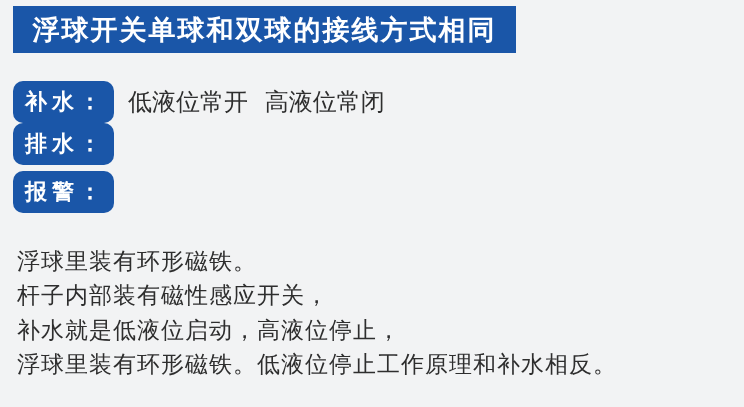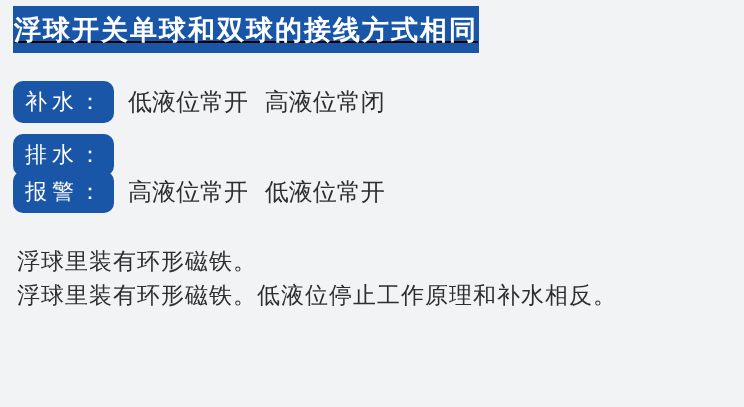--- a/index.html
+++ b/index.html
@@ -11,43 +11,43 @@
   html,body{margin:0;padding:0;}
   body{font-family:"Liberation Sans",sans-serif;}
   .page{
     position:relative;
     width:744px;height:407px;
     background:var(--background);
     overflow:hidden;
   }
   .banner{
     position:absolute;left:13px;top:6px;
-    width:466px;height:47px;
+    width:503px;height:47px;
     background:var(--accent-blue);
-    display:flex;align-items:center;justify-content:center;text-decoration:underline;
+    display:flex;align-items:center;justify-content:center;
   }
   .banner span{
     color:var(--banner-text);
     font-size:27px;font-weight:bold;
     letter-spacing:2px;white-space:nowrap;
   }
   .row{
     position:absolute;left:13px;
     display:flex;align-items:center;
   }
   .row-1{top:81px;}
-  .row-2{top:134px;}
+  .row-2{top:123px;}
   .row-3{top:171px;align-items:center;}
   .badge{
     box-sizing:border-box;
     width:101px;height:42px;
     background:var(--accent-blue);
     border-radius:10px;
     color:var(--banner-text);
-    font-size:22px;font-weight:normal;
+    font-size:22px;font-weight:bold;
     letter-spacing:5px;
     display:flex;align-items:center;justify-content:center;
     padding-left:4px;
     flex:0 0 auto;
   }
   .row-text{
     margin-left:14px;
     font-size:24px;
     color:var(--body-text);
     word-spacing:10px;
@@ -74,21 +74,22 @@
     <span class="badge">补水：</span>
     <span class="row-text">低液位常开 高液位常闭</span>
   </div>
 
   <div class="row row-2">
     <span class="badge">排水：</span>
   </div>
 
   <div class="row row-3">
     <span class="badge">报警：</span>
-    <span class="row-text">高液位常开 低液位常开</span>
   </div>
 
   <div class="desc">
     <div class="desc-line">浮球里装有环形磁铁。</div>
+    <div class="desc-line">杆子内部装有磁性感应开关，</div>
+    <div class="desc-line">补水就是低液位启动，高液位停止，</div>
     <div class="desc-line">浮球里装有环形磁铁。低液位停止工作原理和补水相反。</div>
   </div>
 
 </div>
 
 </body></html>

